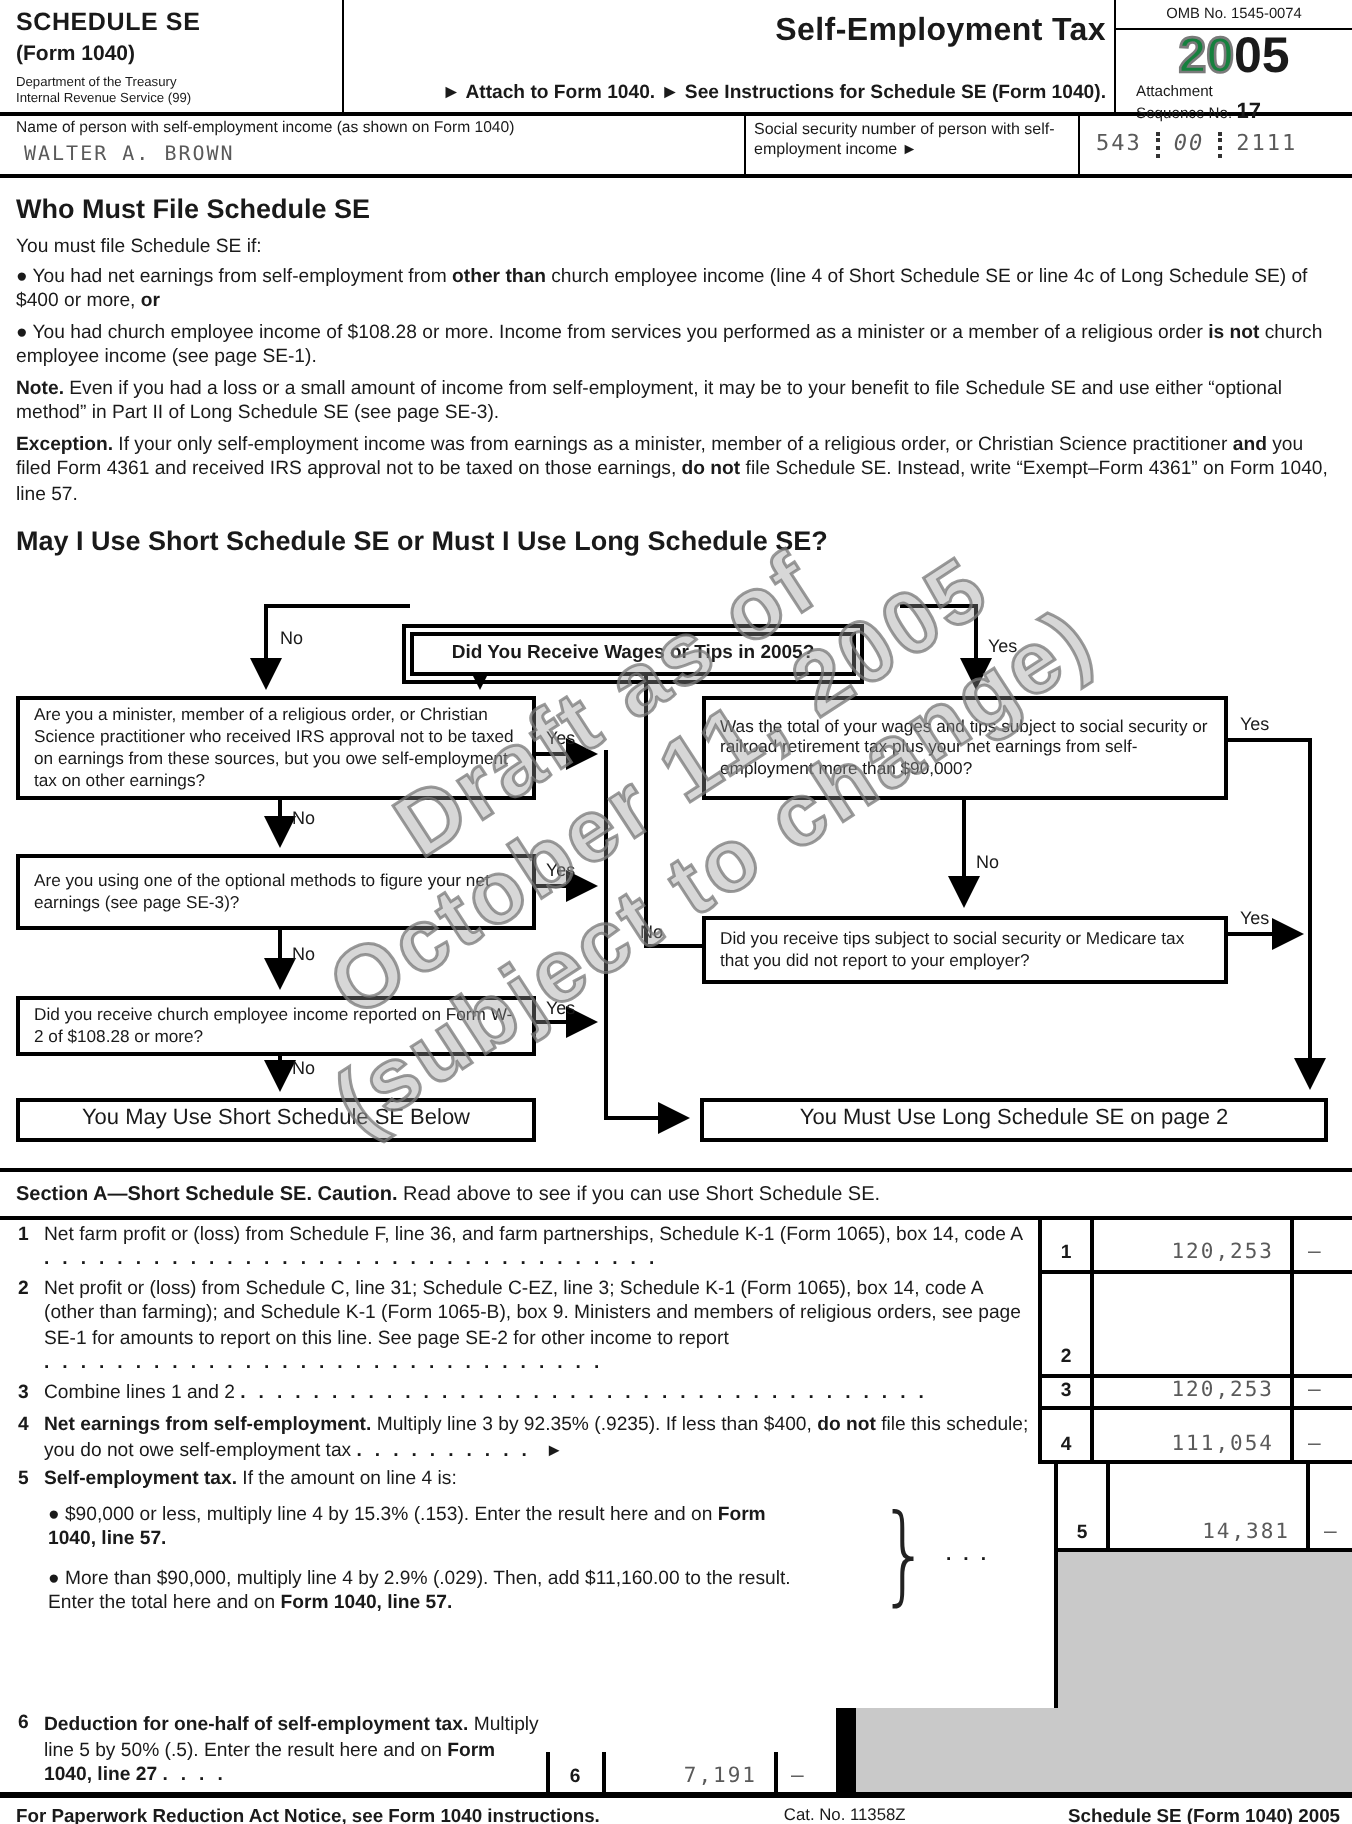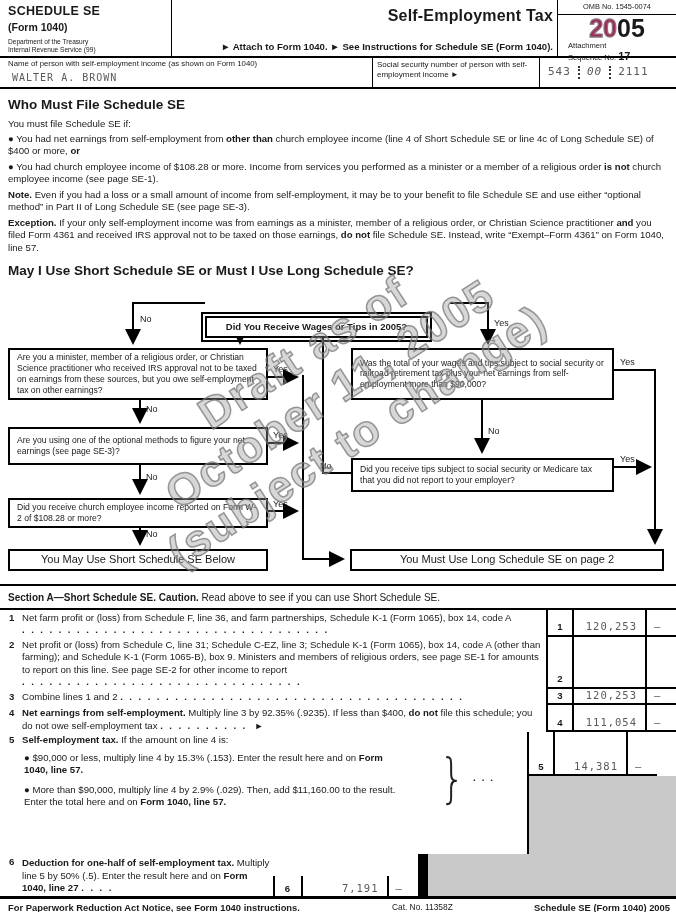--- a/index.html
+++ b/index.html
@@ -18,21 +18,21 @@
   .hdr-left { width:172px; border-right:1.5px solid #000; padding:3px 6px 2px 8px; display:flex; flex-direction:column; }
   .hdr-sched { font-size:12.5px; font-weight:bold; letter-spacing:0.3px; }
   .hdr-form { font-size:10.5px; font-weight:bold; margin-top:2px; }
   .hdr-dept { font-size:6.6px; margin-top:auto; line-height:1.25; }
   .hdr-center { flex:1; display:flex; flex-direction:column; align-items:flex-end; justify-content:space-between; padding:6px 4px 3px; }
   .hdr-title { font-size:16px; font-weight:bold; letter-spacing:0.2px; }
   .hdr-attach { font-size:9.6px; font-weight:bold; }
   .hdr-right { width:119px; border-left:1.5px solid #000; display:flex; flex-direction:column; }
   .omb { font-size:7.4px; text-align:center; border-bottom:1.5px solid #000; padding:2px 1px; }
   .year { text-align:center; font-size:25px; font-weight:bold; line-height:1; padding-top:1px; }
-  .year-hollow { color:#be185d; -webkit-text-stroke:1.3px #7a7a7a; }
+  .year-hollow { color:#15803d; -webkit-text-stroke:1.3px #7a7a7a; }
   .attachment { font-size:7.6px; padding:0 0 2px 10px; line-height:1.25; }
   .seq-no { font-size:11px; font-weight:bold; }
 
   
   .name-row { display:flex; border-bottom:2.5px solid #000; height:31px; }
   .name-cell { flex:1; padding:1px 4px 1px 8px; }
   .name-label { font-size:7.8px; }
   .name-value { font-size:10px; margin:2px 0 0 4px; }
   .ssn-label-cell { width:168px; border-left:1.5px solid #000; border-right:1.5px solid #000; padding:2px 4px; font-size:8px; line-height:1.3; }
   .ssn-cell { width:136px; display:flex; align-items:center; gap:7px; padding-left:8px; font-size:11px; }
@@ -64,21 +64,21 @@
   .secA-rule { border-top:2.5px solid #000; margin-top:4px; }
   .secA-head { font-size:10px; padding:5px 8px 4px; }
 
   
   .tbl { border-top:2px solid #000; border-bottom:3px solid #000; }
   .trow { display:flex; }
   .tnum { width:22px; padding:2px 0 0 9px; font-weight:bold; flex-shrink:0; }
   .ttext { flex:1; padding:2px 2px 0 0; }
   .tbox, .tamt, .tcents { display:flex; align-items:flex-end; flex-shrink:0; }
   .tbox  { width:26px; border-left:2px solid #000; border-bottom:2px solid #000; font-weight:bold; justify-content:center; padding-bottom:1px; }
-  .tamt  { width:73px; border-left:2px solid #000; border-bottom:2px solid #000; justify-content:flex-end; padding:0 8px 1px 0; font-size:10.5px; }
+  .tamt  { width:100px; border-left:2px solid #000; border-bottom:2px solid #000; justify-content:flex-end; padding:0 8px 1px 0; font-size:10.5px; }
   .tcents{ width:31px; border-left:2px solid #000; border-bottom:2px solid #000; padding:0 0 1px 7px; font-size:10.5px; }
   .dots { letter-spacing:6.5px; font-weight:bold; white-space:nowrap; }
   .ptr { font-size:9px; }
   
   .row5 .t5right { width:149px; display:flex; flex-direction:column; flex-shrink:0; }
   .t5vals { display:flex; height:44px; }
   .t5vals .tbox, .t5vals .tamt, .t5vals .tcents { height:44px; }
   .t5gray { flex:1; background:#c9c9c9; border-left:2px solid #000; }
   .t5text { flex:1; padding:2px 0 0 0; position:relative; }
   .t5bullets { margin:5px 0 0 2px; width:380px; }

